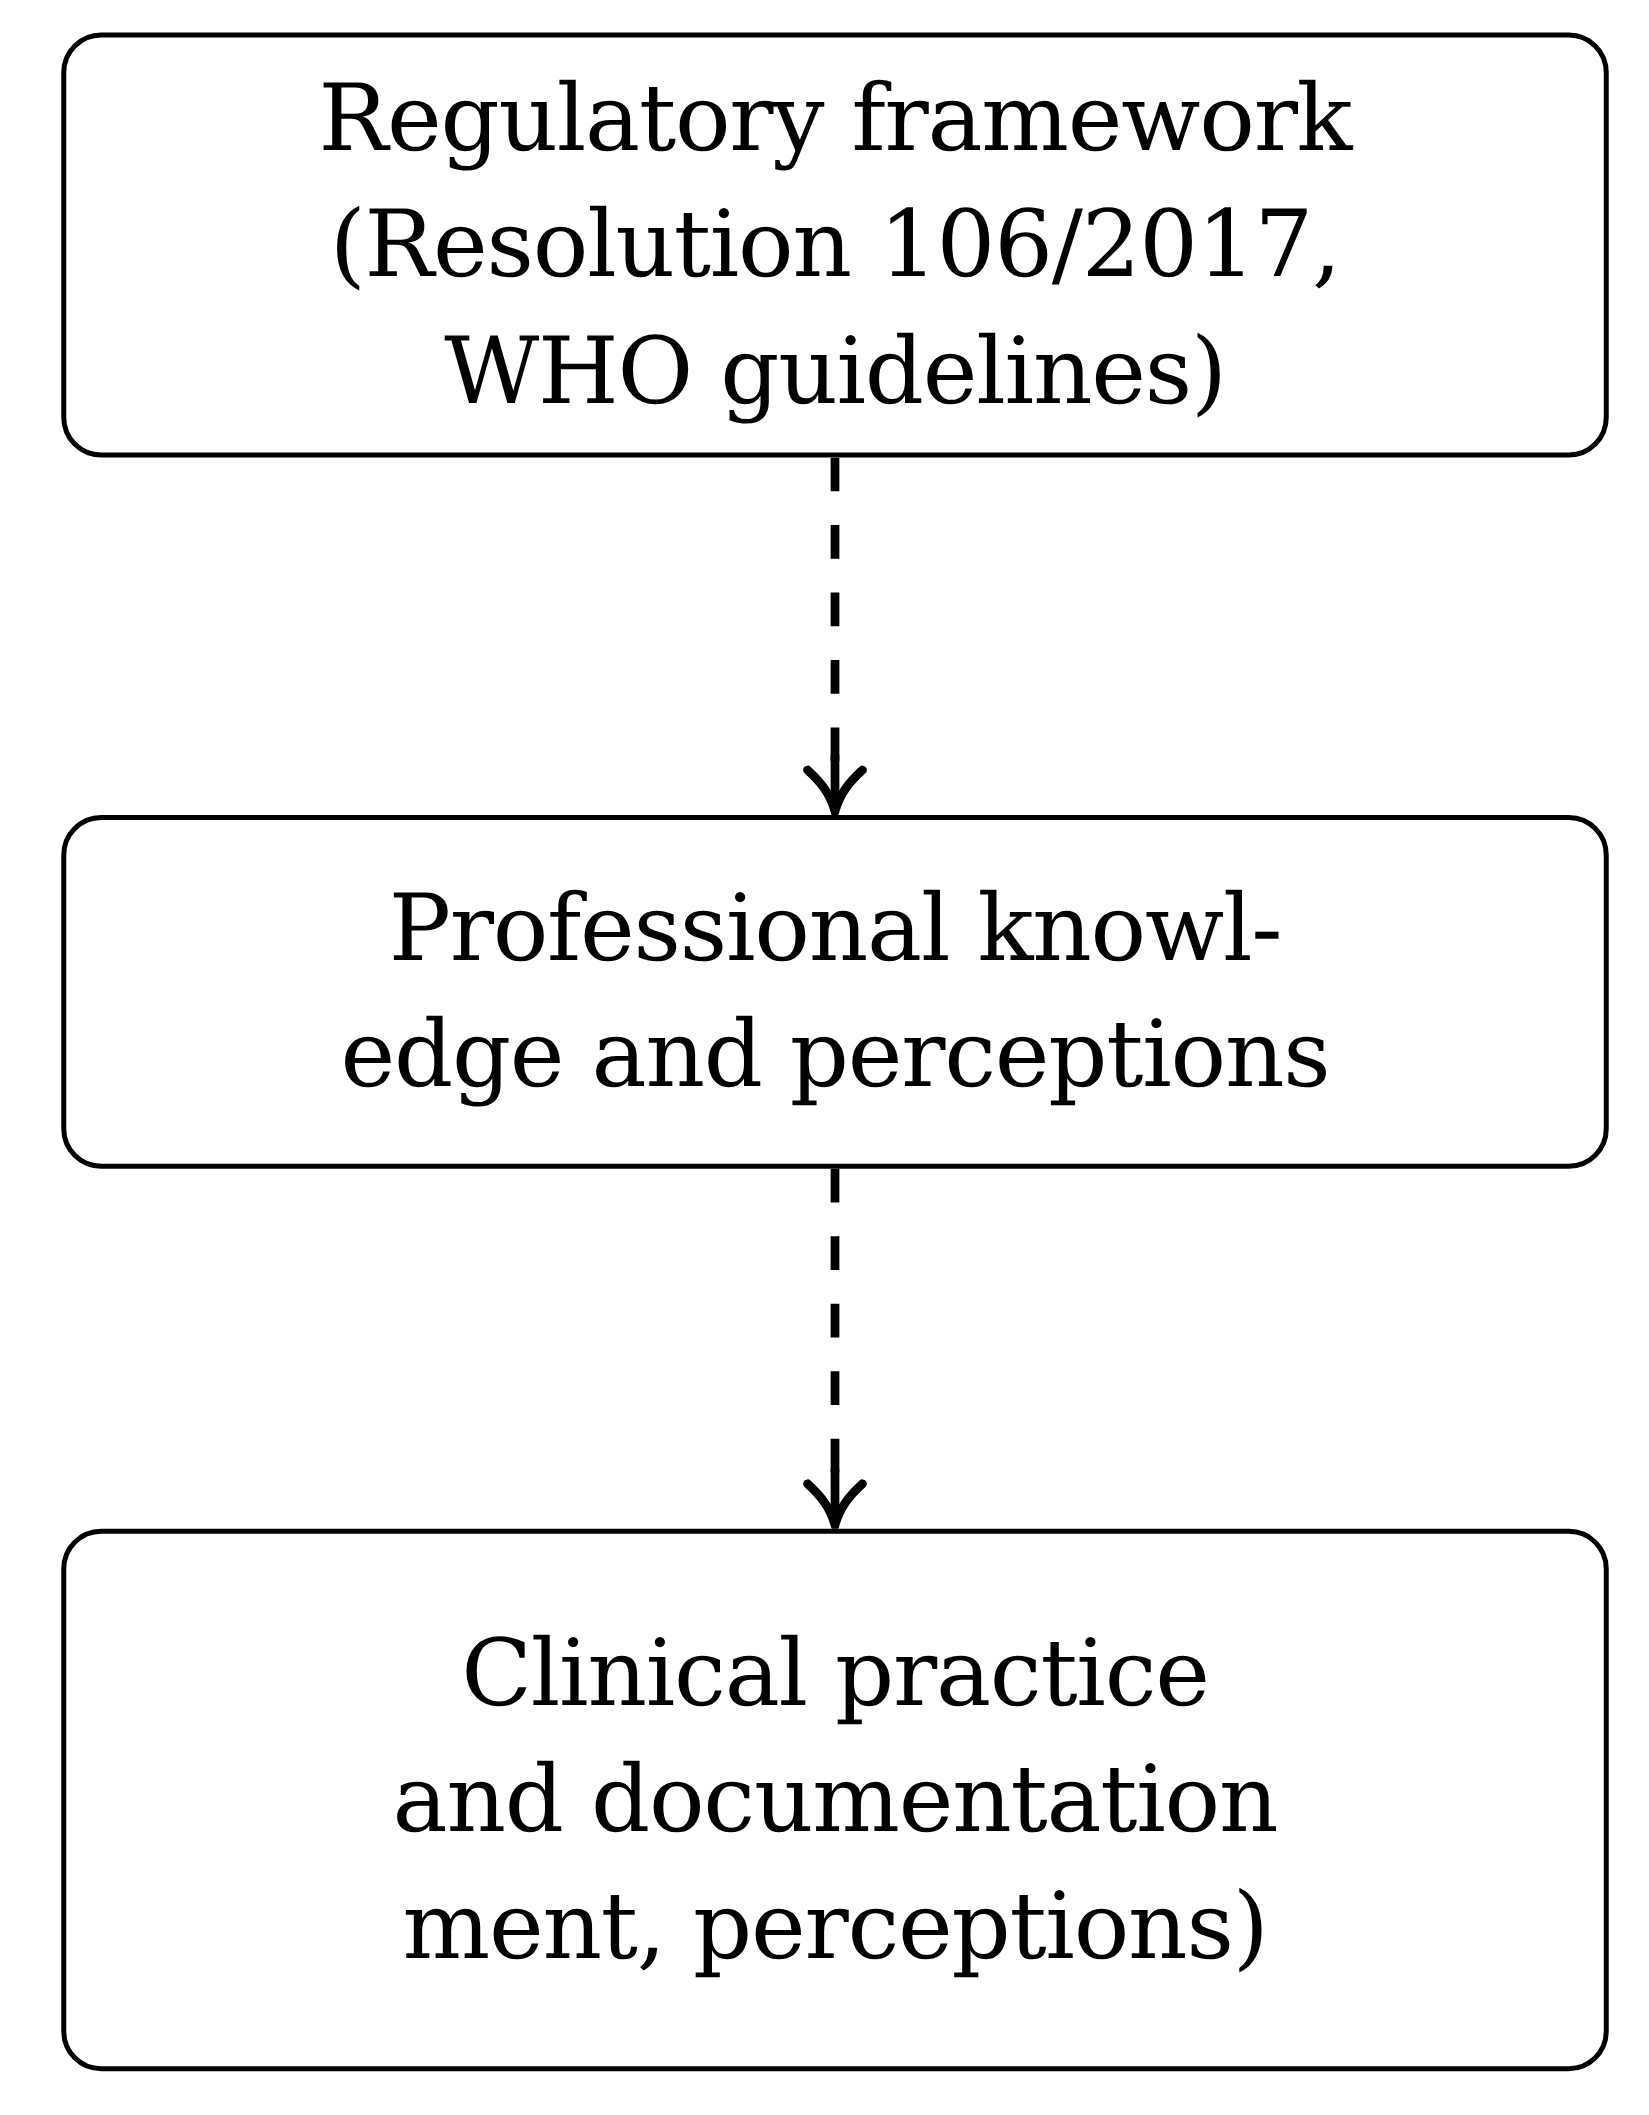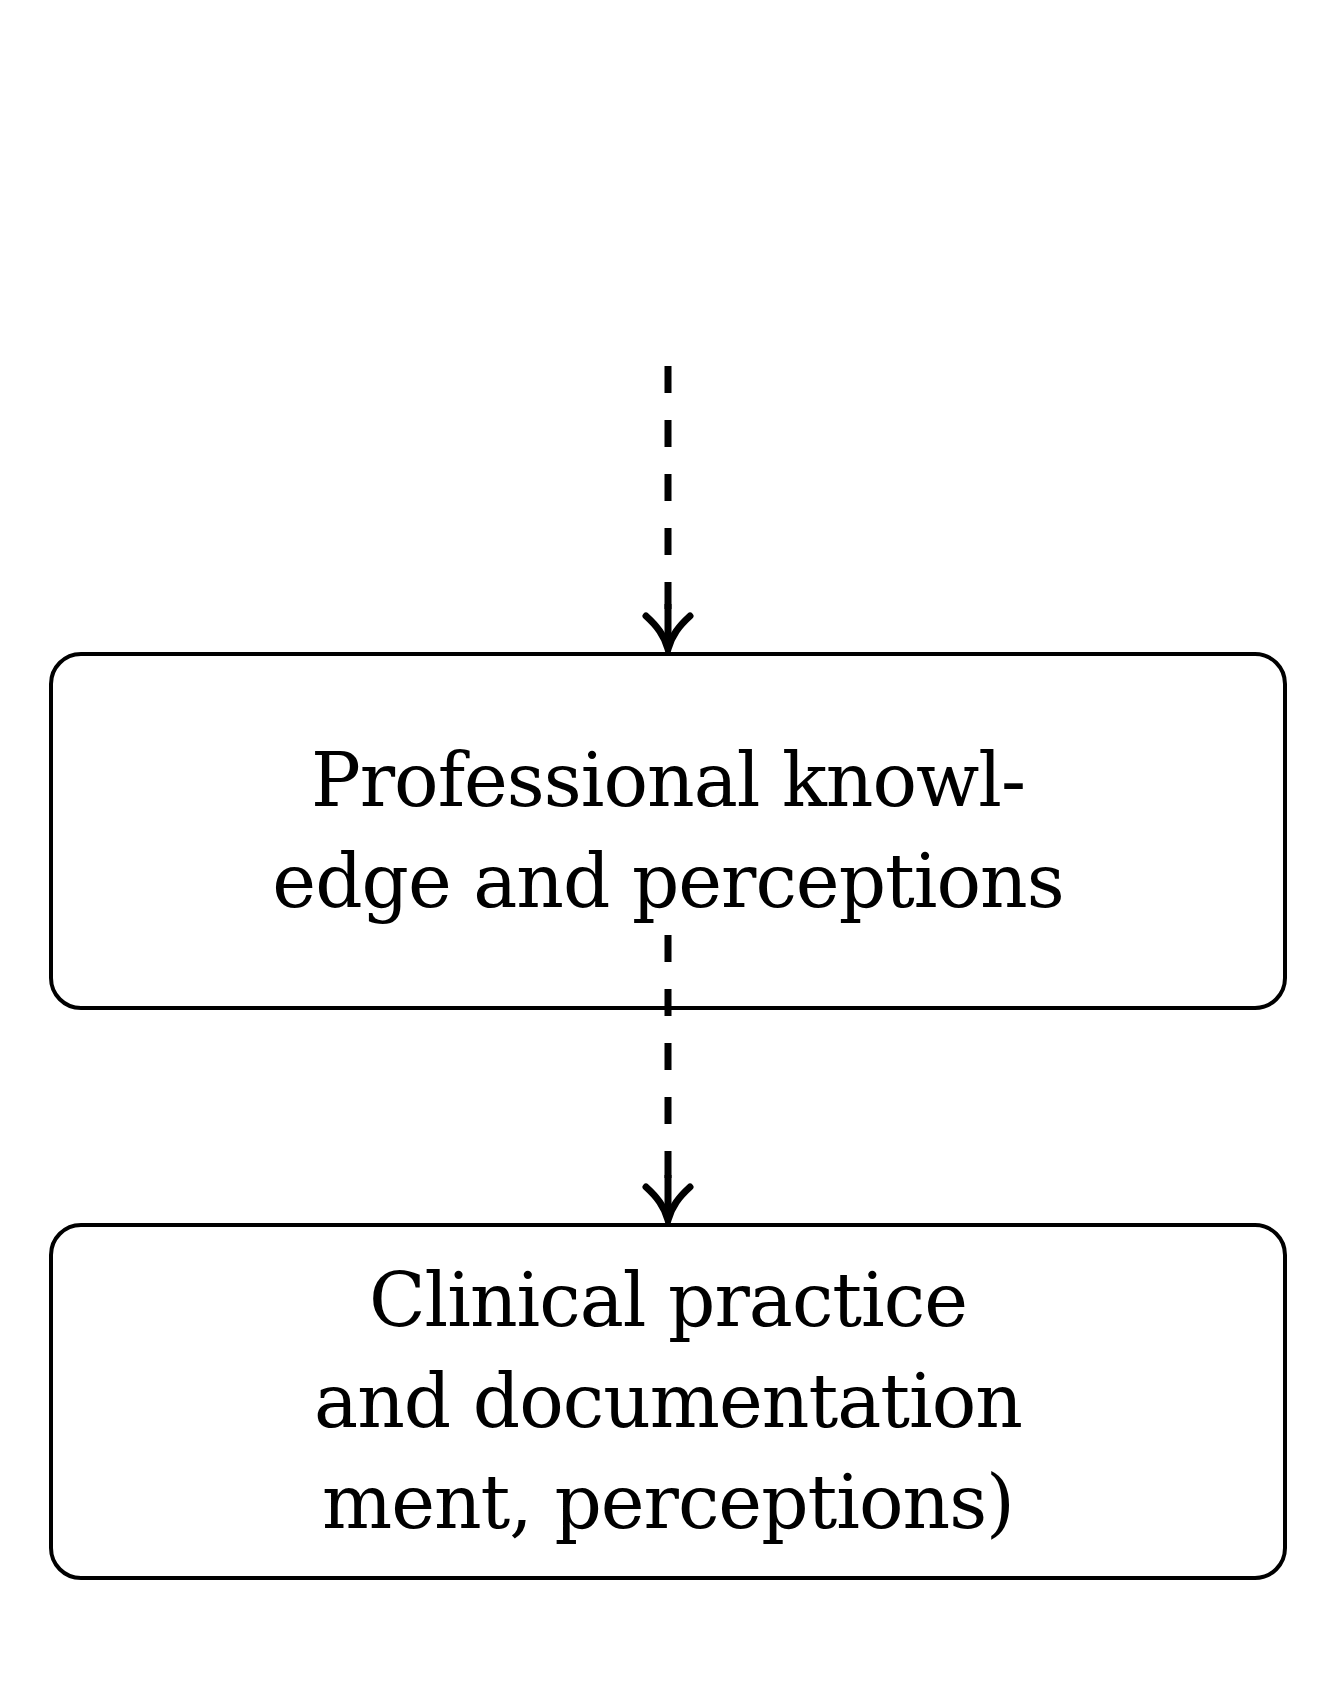--- a/index.html
+++ b/index.html
@@ -35,35 +35,40 @@
     color: #000000;
     font-size: 74px;
     line-height: 101px;
     letter-spacing: -1px;
   }
   .node .line {
     display: block;
     white-space: nowrap;
   }
   #node-regulatory { top: 26px;   height: 340px; }
-  #node-knowledge  { top: 652px;  height: 358px; }
-  #node-clinical   { top: 1223px; height: 357px; }
+  #node-knowledge  { top: 652px;  height: 283px; }
+  #node-clinical   { top: 1223px; height: 434px; }
   .connector {
     position: absolute;
     left: 628px;
     width: 80px;
   }
   #connector-1 { top: 366px; height: 286px; }
   #connector-2 { top: 935px; height: 288px; }
 </style>
 </head>
 <body>
 
 <div class="canvas">
 
+  <div class="node" id="node-regulatory">
+    <span class="line">Regulatory framework</span>
+    <span class="line">(Resolution 106/2017,</span>
+    <span class="line">WHO guidelines)</span>
+  </div>
 
   <svg class="connector" id="connector-1" viewBox="0 0 80 286">
     <line x1="40" y1="0" x2="40" y2="244" stroke="#000000" stroke-width="7" stroke-dasharray="27 27"></line>
     <line x1="40" y1="238" x2="40" y2="282" stroke="#000000" stroke-width="7"></line>
     <path d="M 18 250 C 29 260, 36 269, 40 283 C 44 269, 51 260, 62 250" fill="none" stroke="#000000" stroke-width="7" stroke-linecap="round"></path>
   </svg>
 
   <div class="node" id="node-knowledge">
     <span class="line">Professional knowl-</span>
     <span class="line">edge and perceptions</span>

